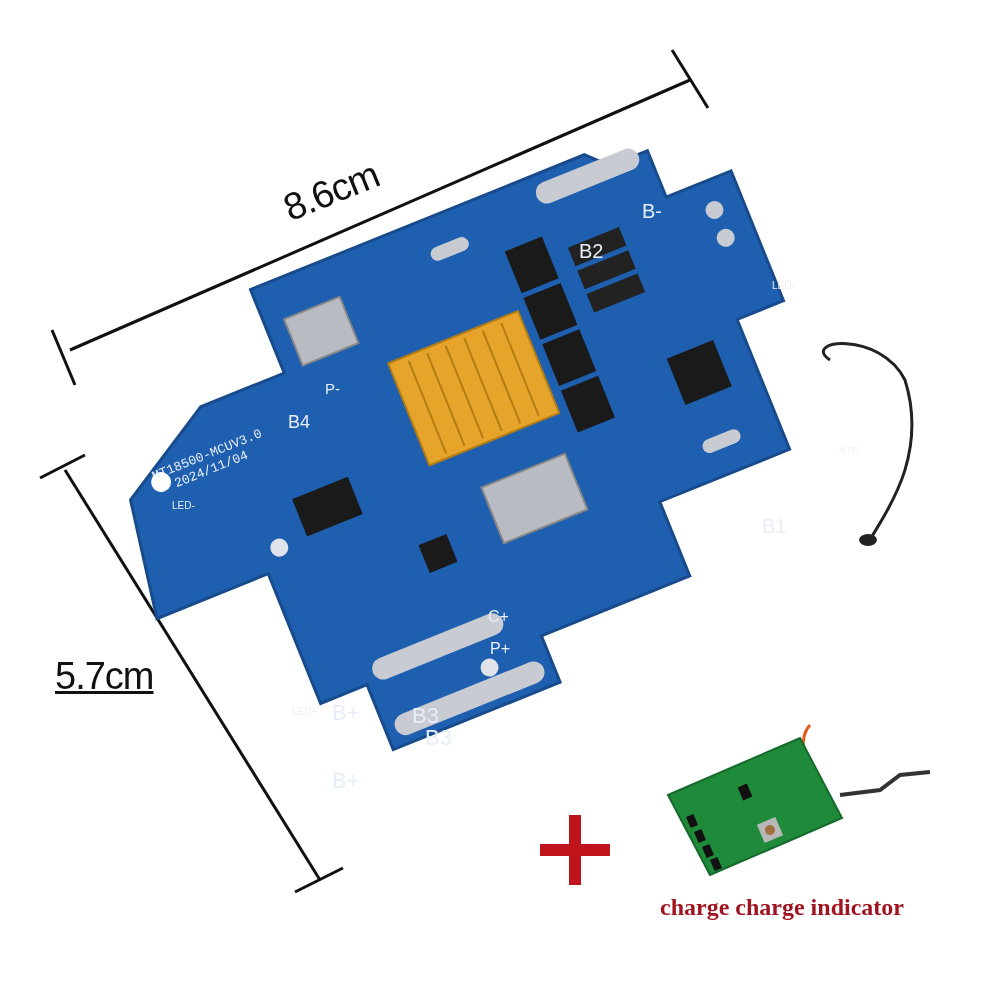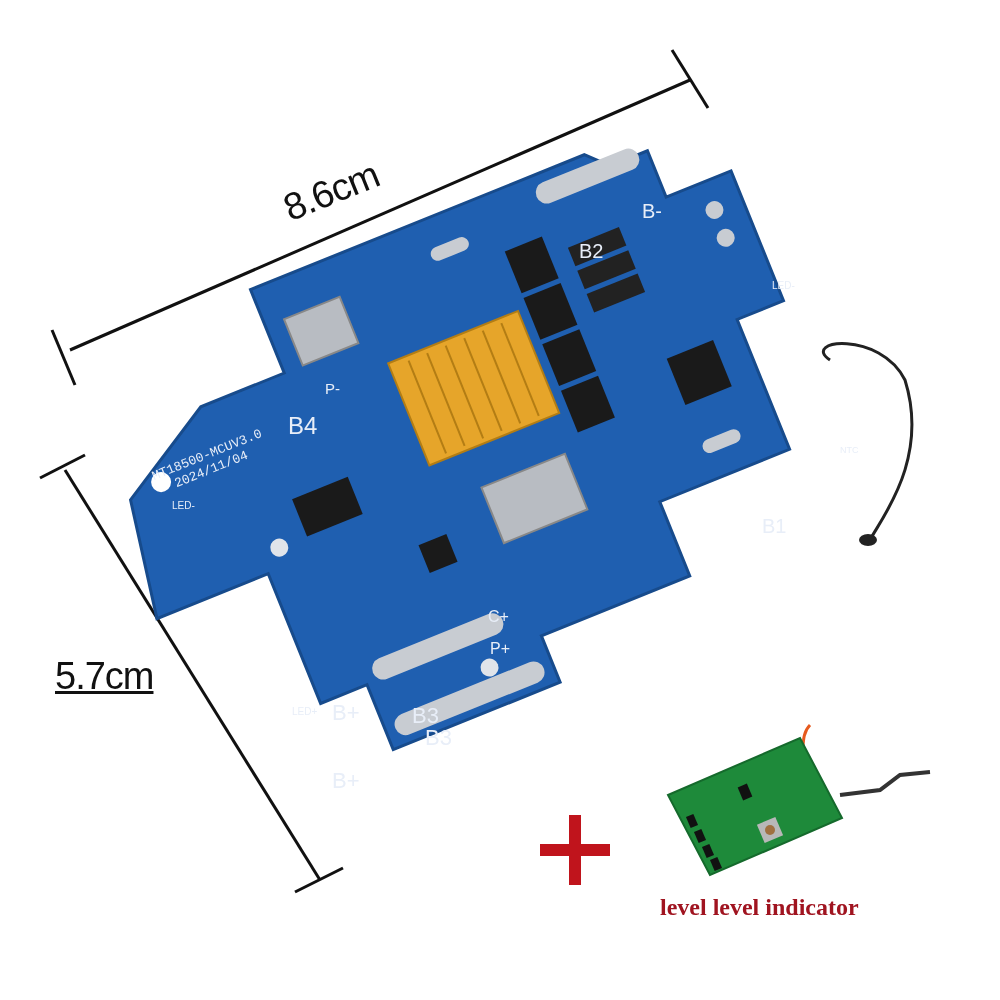--- a/index.html
+++ b/index.html
@@ -70,21 +70,21 @@
   <path d="M830,360 C800,340 880,330 905,380 C930,460 880,520 870,540" stroke="#222" stroke-width="3" fill="none"></path>
   <ellipse cx="868" cy="540" rx="9" ry="6" fill="#222"></ellipse>
 </svg>
 
 <div class="abs" style="left:150px;top:470px;font-family:'Liberation Mono',monospace;font-size:13px;color:#e8eef8;transform:rotate(-22deg);transform-origin:left top;line-height:15px;">
   <div>MT18500-MCUV3.0</div>
   <div style="padding-left:18px">2024/11/04</div>
 </div>
 <div class="abs" style="left:642px;top:200px;color:#e8eef8;font-size:20px;">B-</div>
 <div class="abs" style="left:572px;top:240px;color:#e8eef8;font-size:20px;margin-left:7px;">B2</div>
-<div class="abs" style="left:288px;top:412px;color:#e8eef8;font-size:24px;">B4</div>
+<div class="abs" style="left:288px;top:412px;color:#e8eef8;font-size:18px;">B4</div>
 <div class="abs" style="left:325px;top:380px;color:#e8eef8;font-size:15px;">P-</div>
 <div class="abs" style="left:762px;top:515px;color:#e8eef8;font-size:20px;">B1</div>
 <div class="abs" style="left:488px;top:608px;color:#e8eef8;font-size:16px;">C+</div>
 <div class="abs" style="left:490px;top:640px;color:#e8eef8;font-size:16px;">P+</div>
 <div class="abs" style="left:332px;top:700px;color:#e8eef8;font-size:22px;">B+</div>
 <div class="abs" style="left:412px;top:703px;color:#e8eef8;font-size:22px;">B3</div>
 <div class="abs" style="left:425px;top:725px;color:#e8eef8;font-size:22px;">B3</div>
 <div class="abs" style="left:332px;top:768px;color:#e8eef8;font-size:22px;">B+</div>
 <div class="abs" style="left:172px;top:500px;color:#e8eef8;font-size:10px;">LED-</div>
 <div class="abs" style="left:772px;top:280px;color:#e8eef8;font-size:10px;">LED-</div>
@@ -101,13 +101,13 @@
   <path d="M840,795 L880,790 L900,775 L930,772" stroke="#333" stroke-width="4" fill="none"></path>
   <polygon points="668,795 800,738 842,818 710,875" fill="#1e8a3a" stroke="#156a2c" stroke-width="2"></polygon>
   <rect x="688" y="815" width="8" height="12" fill="#111" transform="rotate(-23 692 821)"></rect>
   <rect x="696" y="830" width="8" height="12" fill="#111" transform="rotate(-23 700 836)"></rect>
   <rect x="704" y="845" width="8" height="12" fill="#111" transform="rotate(-23 708 851)"></rect>
   <rect x="712" y="858" width="8" height="12" fill="#111" transform="rotate(-23 716 864)"></rect>
   <rect x="760" y="820" width="20" height="20" fill="#b8b8b8" transform="rotate(-23 770 830)"></rect>
   <circle cx="770" cy="830" r="5" fill="#a07040"></circle>
   <rect x="740" y="785" width="10" height="14" fill="#111" transform="rotate(-23 745 792)"></rect>
 </svg>
-<div class="abs caption" style="left:660px;top:894px;color:#a01420;">level level indicator</div>
+<div class="abs caption" style="left:660px;top:894px;color:#a01420;">charge charge indicator</div>
 
 </body></html>

